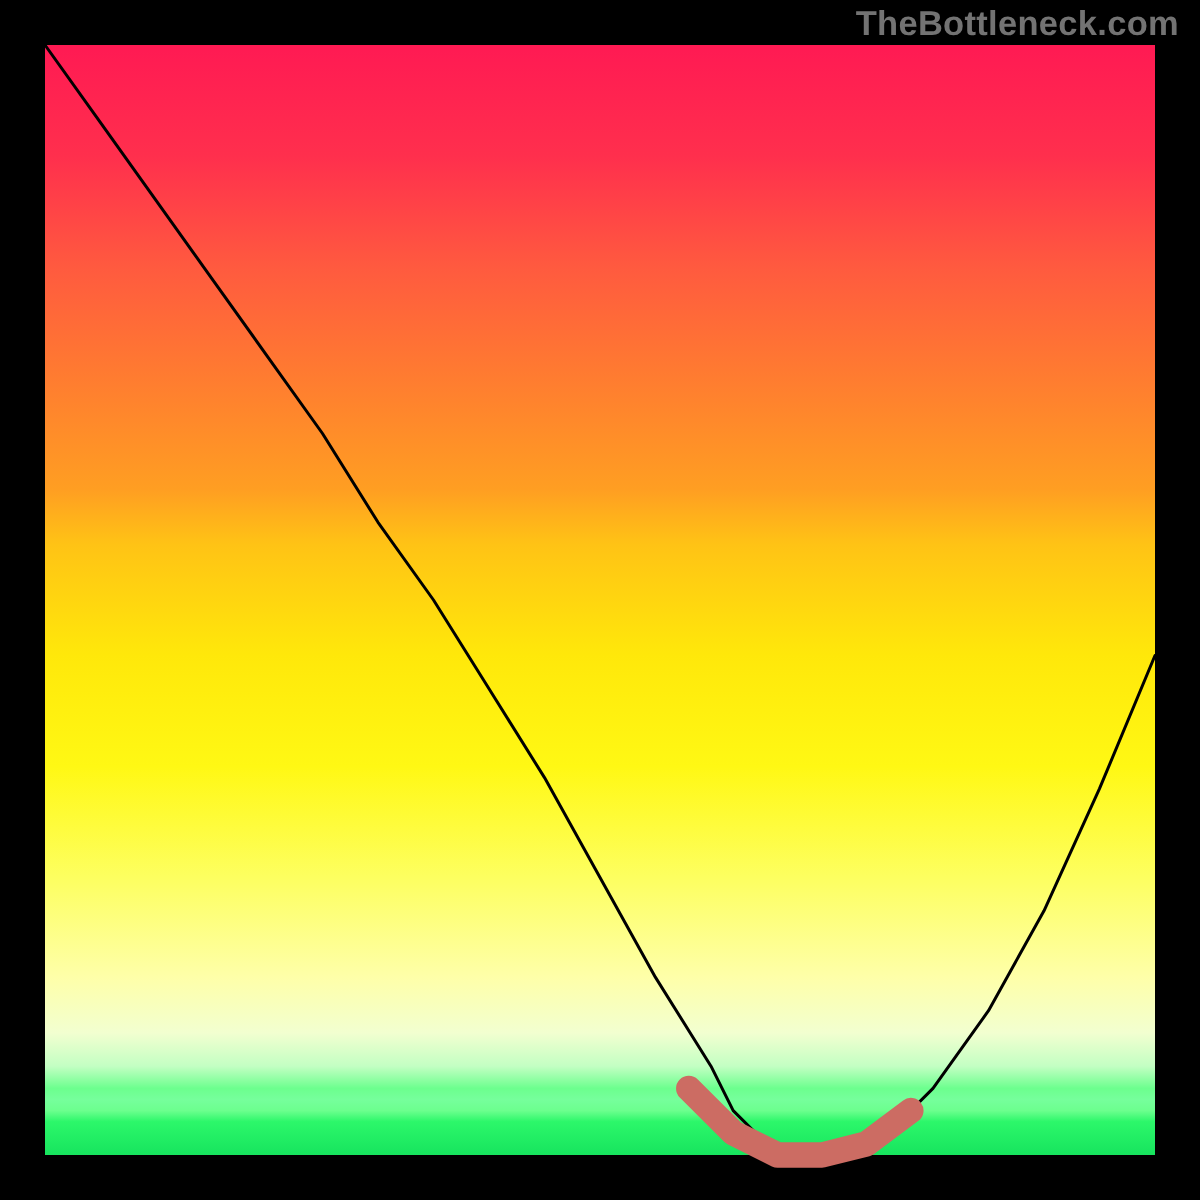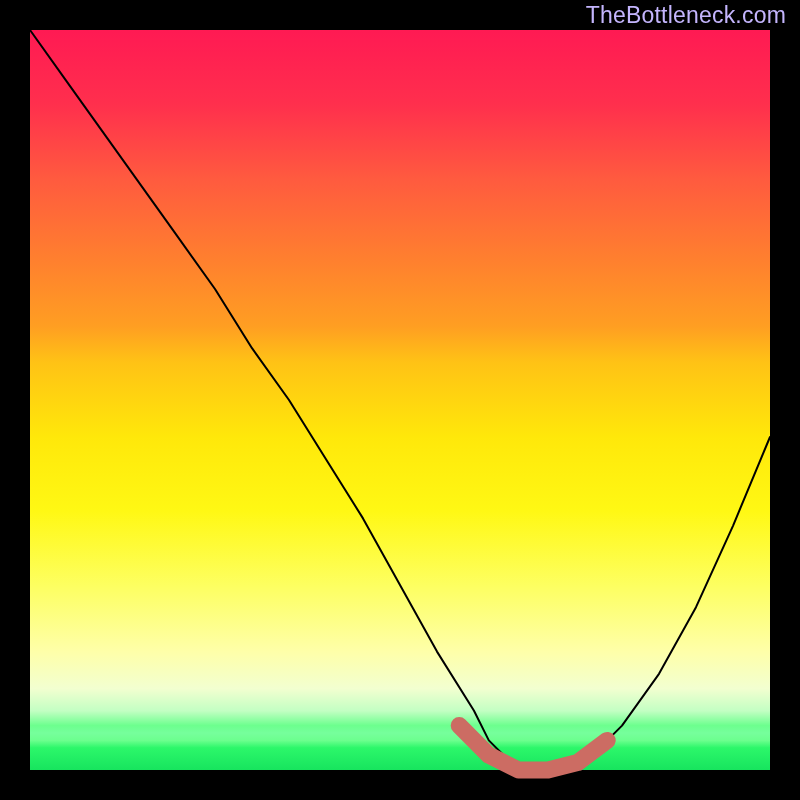--- a/index.html
+++ b/index.html
@@ -14,23 +14,23 @@
   .frame {
     position: relative;
     width: 800px;
     height: 800px;
     background: #000;
   }
   .watermark {
     position: absolute;
     top: 2px;
     right: 14px;
-    color: #c4b5fd;
+    color: #737373;
     font-size: 23px;
-    font-weight: 400;
+    font-weight: 700;
     letter-spacing: 0.2px;
   }
   .plot-area {
     position: absolute;
     left: 30px;
     top: 30px;
     width: 740px;
     height: 740px;
     
     background: linear-gradient(

